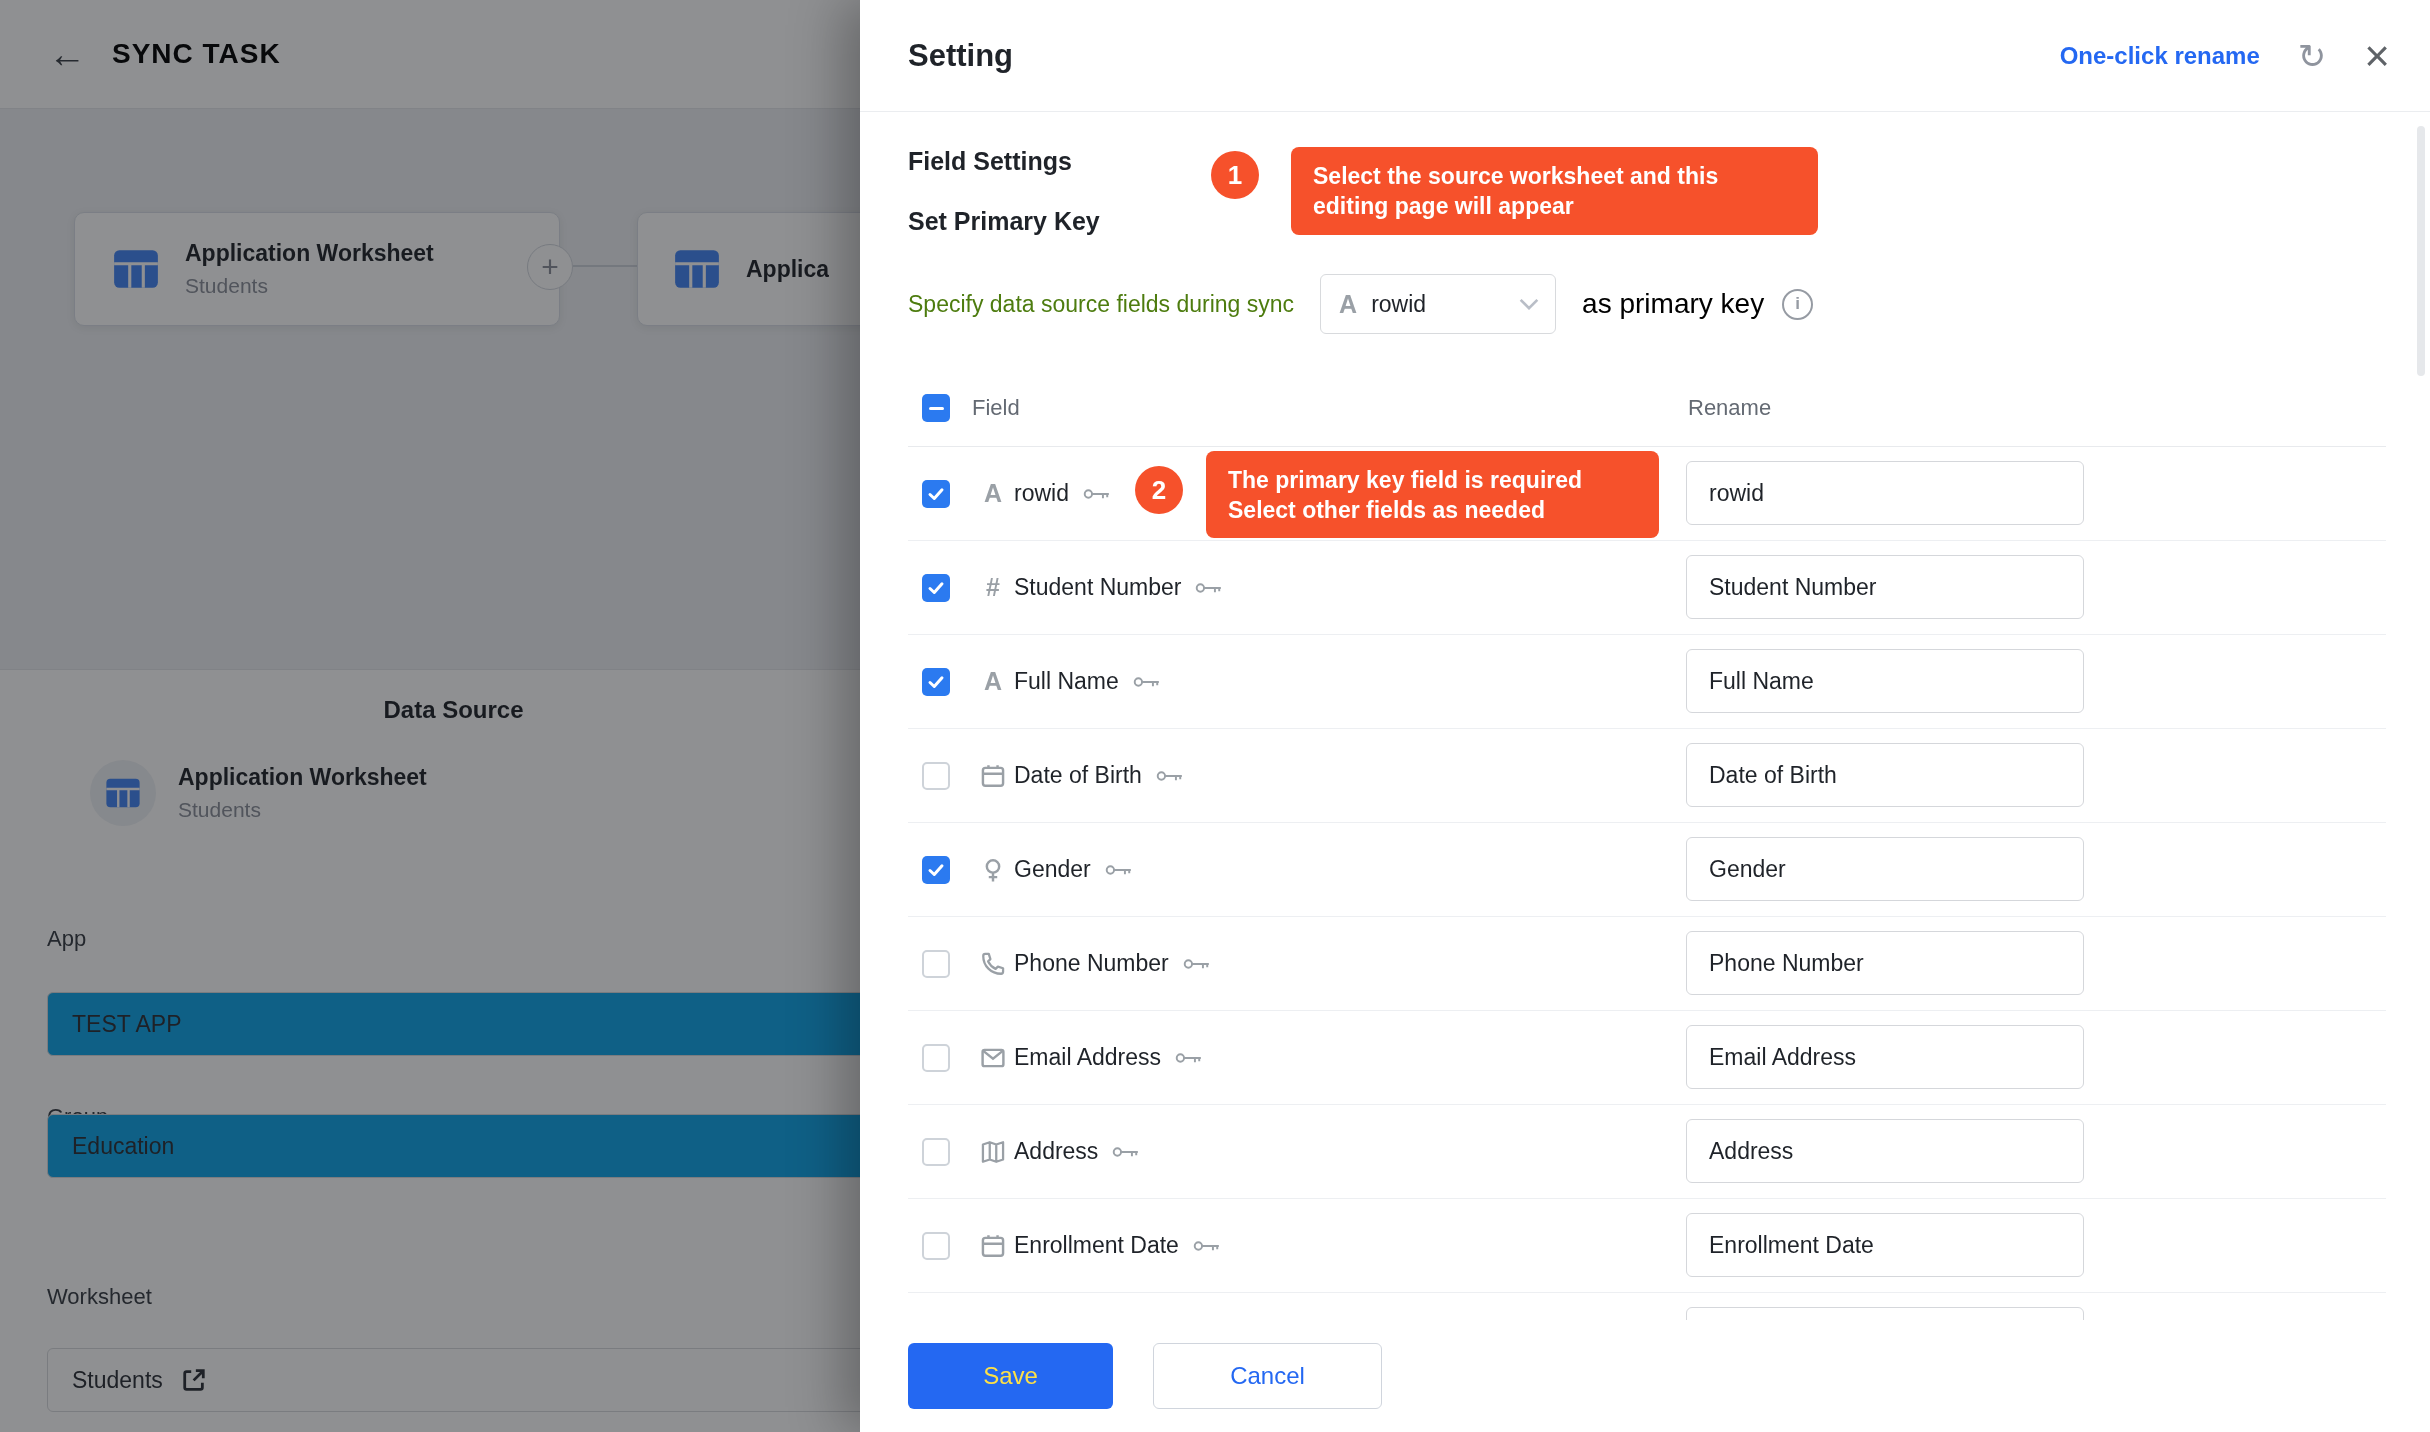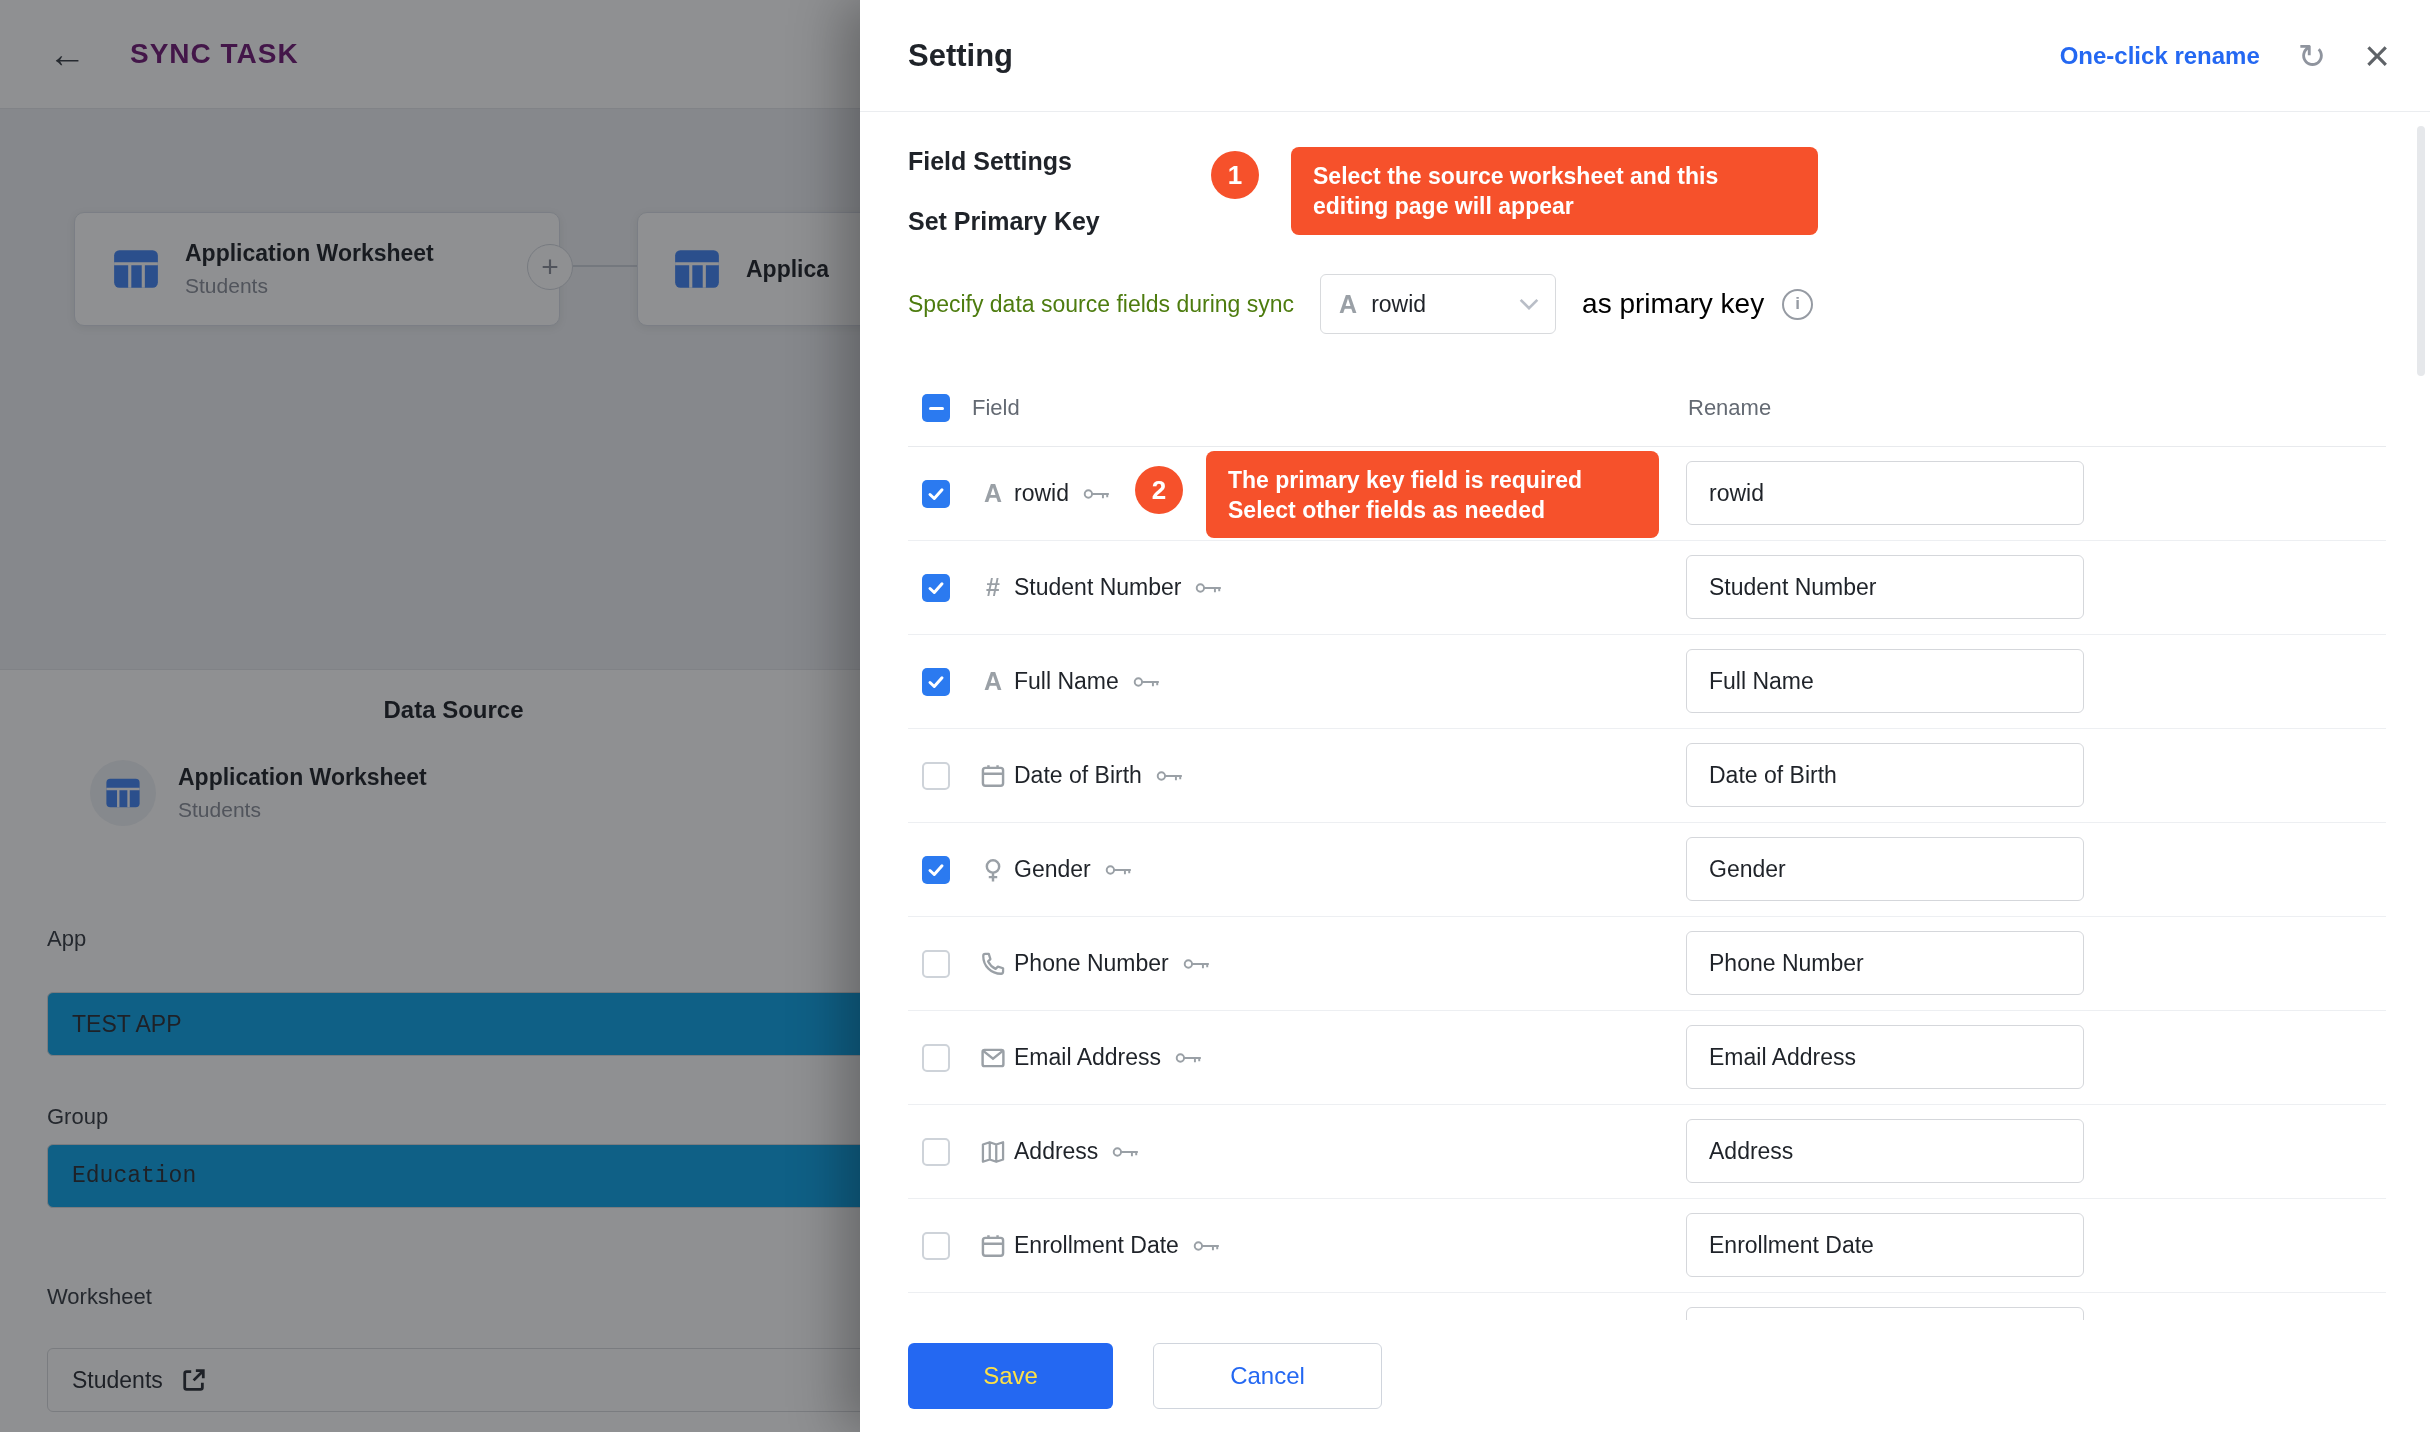--- a/index.html
+++ b/index.html
@@ -5,21 +5,21 @@
   html,body{margin:0;padding:0;}
   body{
     width:2430px;height:1432px;position:relative;overflow:hidden;
     font-family:"Liberation Sans",sans-serif;background:#fff;color:#1f2329;
   }
   
   .bg{position:absolute;inset:0;z-index:0;}
   .bg-header{position:absolute;top:0;left:0;width:100%;height:108px;background:#fff;
     border-bottom:1px solid #e4e6ea;display:flex;align-items:center;}
   .back-btn{margin-left:48px;font-size:38px;color:#3a3f46;line-height:1;}
-  .bg-title{margin-left:44px;font-size:28px;font-weight:600;letter-spacing:1px;color:#701a75;}
+  .bg-title{margin-left:26px;font-size:28px;font-weight:600;letter-spacing:1px;color:#000000;}
   .bg-canvas{position:absolute;top:109px;left:0;width:100%;height:560px;background:#eef0f3;border-bottom:1px solid #e2e4e8;}
   .node-card{position:absolute;height:112px;background:#fff;border:1px solid #d9dee6;border-radius:10px;
     box-shadow:0 2px 8px rgba(31,35,41,.08);display:flex;align-items:center;}
   .card1{left:74px;top:103px;width:448px;padding-left:36px;}
   .card2{left:637px;top:103px;width:420px;padding-left:34px;}
   .tbl-icon{flex:0 0 auto;display:flex;}
   .node-text{margin-left:24px;overflow:hidden;}
   .node-title{font-size:23px;font-weight:700;color:#1f2329;white-space:nowrap;}
   .node-sub{font-size:21px;color:#8a8f99;margin-top:7px;}
   .plus-circle{position:absolute;left:527px;top:135px;width:44px;height:44px;border-radius:50%;
@@ -32,21 +32,21 @@
   .ds-icon-bg{width:66px;height:66px;border-radius:50%;background:#eef1f5;display:flex;align-items:center;justify-content:center;}
   .ds-text{margin-left:22px;}
   .form-label{position:absolute;left:47px;font-size:22px;color:#363b42;}
   .lbl-app{top:926px;}
   .lbl-group{top:1104px;}
   .lbl-worksheet{top:1284px;}
   .bg-input{position:absolute;left:47px;width:941px;height:64px;border:1px solid #d8dadd;border-radius:6px;
     background:#0ea5e9;font-size:23px;color:#2b2f36;padding:0 24px;box-sizing:border-box;
     font-family:"Liberation Sans",sans-serif;}
   .inp-app{top:992px;}
-  .inp-group{top:1144px;font-family:Liberation Mono, monospace;}
+  .inp-group{top:1114px;}
   .ws-box{position:absolute;left:47px;top:1348px;width:941px;height:64px;border:1px solid #d8dadd;border-radius:6px;
     background:#fff;display:flex;align-items:center;padding:0 24px;box-sizing:border-box;}
   .ws-box span{font-size:23px;color:#2b2f36;}
   .ext-link{margin-left:18px;display:flex;color:#2468f2;}
   
   .overlay{position:absolute;inset:0;background:rgba(16,19,24,.47);z-index:5;}
   
   .panel{position:absolute;top:0;left:860px;width:1570px;height:1432px;background:#fff;z-index:10;
     box-shadow:-18px 0 50px rgba(0,0,0,.28);}
   .panel-header{height:112px;border-bottom:1px solid #ebedf0;display:flex;align-items:center;

